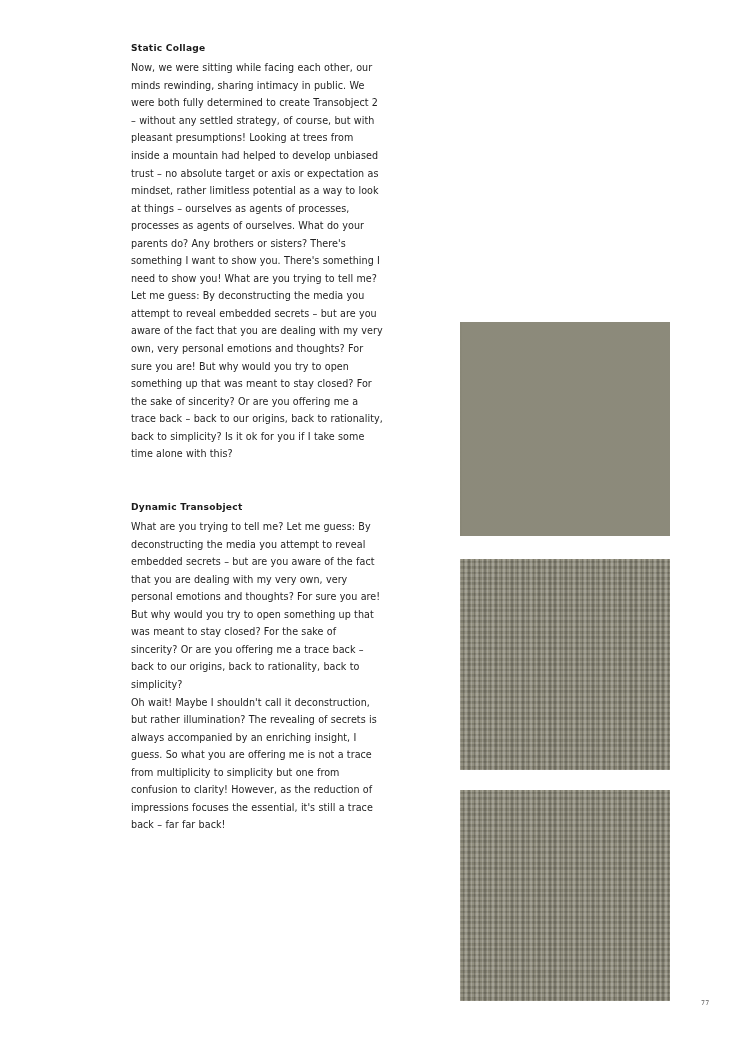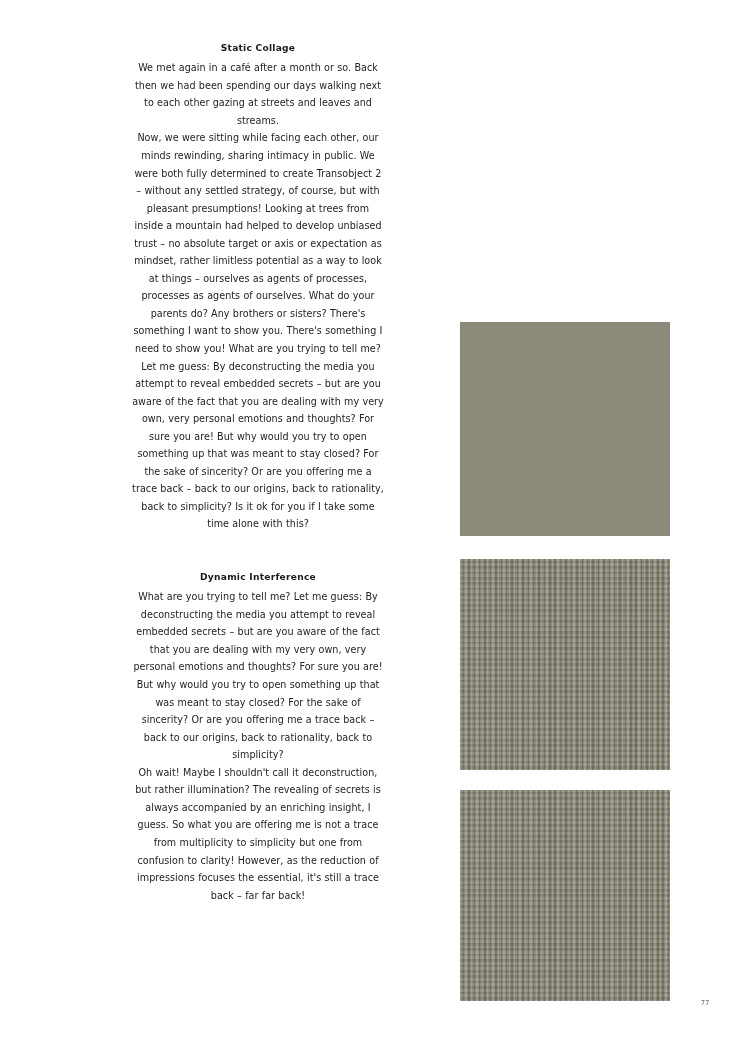--- a/index.html
+++ b/index.html
@@ -20,21 +20,20 @@
     inset: 0;
     background: #ffffff;
   }
 
   
   .text-column {
     position: absolute;
     left: 131px;
     top: 42px;
     width: 254px;
-    text-align: center;
   }
 
   .section-heading {
     font-family: "DejaVu Sans", sans-serif;
     font-size: 9.1px;
     font-weight: bold;
     letter-spacing: 0.25px;
     color: #1b1b1b;
     line-height: 1.35;
     margin: 0 0 5px 0;
@@ -129,26 +128,25 @@
 </style>
 </head>
 <body>
 
 <div class="page">
 
   <div class="text-column">
 
     <div class="section-block">
       <h2 class="section-heading">Static Collage</h2>
-      <p class="body-paragraph">We met again in a café after a month or so. Back then we had been spending our days walking next to each other gazing at streets and leaves and streams.</p>
       <p class="body-paragraph">Now, we were sitting while facing each other, our minds rewinding, sharing intimacy in public. We were both fully determined to create Transobject 2 – without any settled strategy, of course, but with pleasant presumptions! Looking at trees from inside a mountain had helped to develop unbiased trust – no absolute target or axis or expectation as mindset, rather limitless potential as a way to look at things – ourselves as agents of processes, processes as agents of ourselves. What do your parents do? Any brothers or sisters? There's something I want to show you. There's something I need to show you! What are you trying to tell me? Let me guess: By deconstructing the media you attempt to reveal embedded secrets – but are you aware of the fact that you are dealing with my very own, very personal emotions and thoughts? For sure you are! But why would you try to open something up that was meant to stay closed? For the sake of sincerity? Or are you offering me a trace back – back to our origins, back to rationality, back to simplicity? Is it ok for you if I take some time alone with this?</p>
     </div>
 
     <div class="section-block">
-      <h2 class="section-heading">Dynamic Interference</h2>
+      <h2 class="section-heading">Dynamic Transobject</h2>
       <p class="body-paragraph">What are you trying to tell me? Let me guess: By deconstructing the media you attempt to reveal embedded secrets – but are you aware of the fact that you are dealing with my very own, very personal emotions and thoughts? For sure you are! But why would you try to open something up that was meant to stay closed? For the sake of sincerity? Or are you offering me a trace back – back to our origins, back to rationality, back to simplicity?</p>
       <p class="body-paragraph">Oh wait! Maybe I shouldn't call it deconstruction, but rather illumination? The revealing of secrets is always accompanied by an enriching insight, I guess. So what you are offering me is not a trace from multiplicity to simplicity but one from confusion to clarity! However, as the reduction of impressions focuses the essential, it's still a trace back – far far back!</p>
     </div>
 
   </div>
 
   <div class="image-column">
     <div class="figure figure-plain"></div>
     <div class="figure figure-woven second"></div>
     <div class="figure figure-woven"></div>

